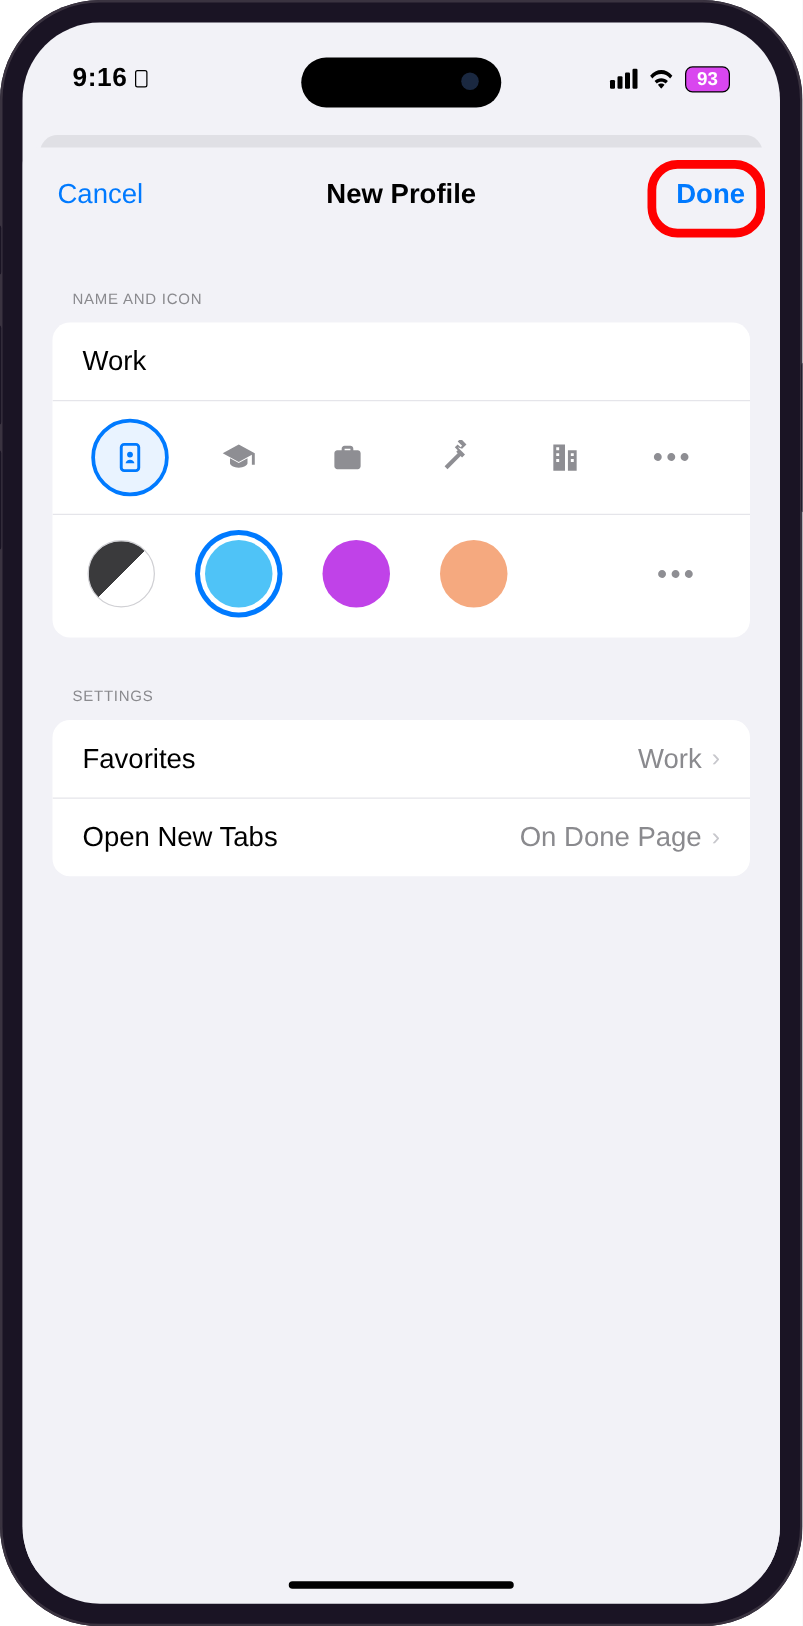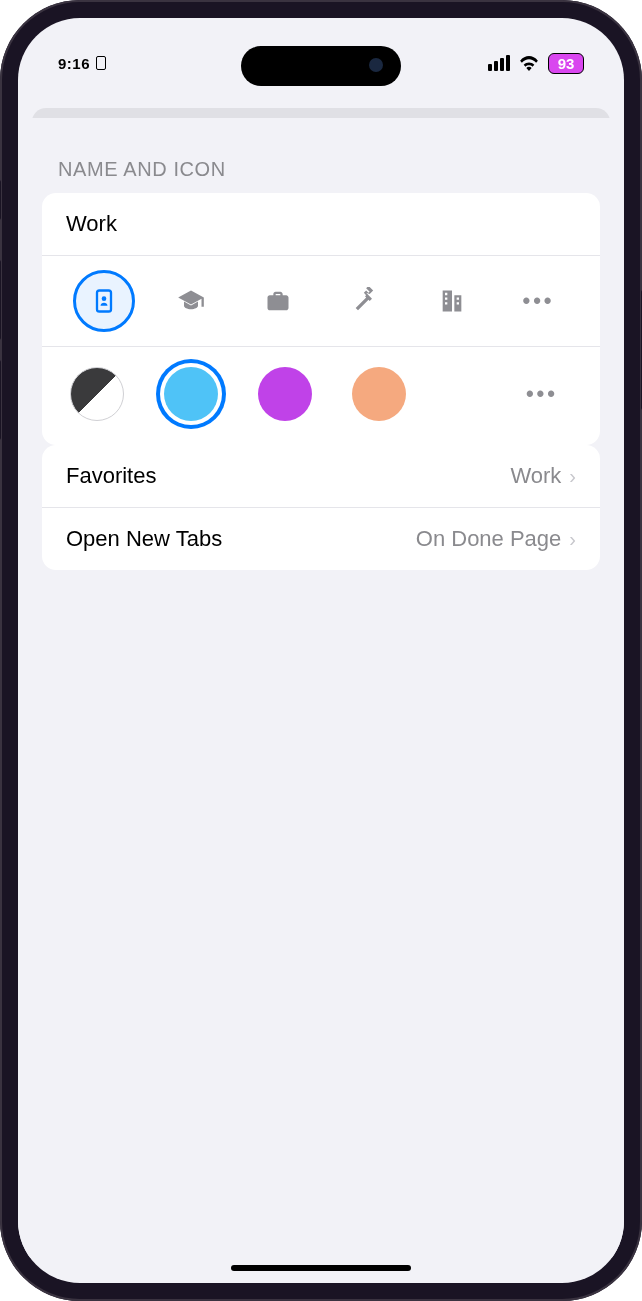--- a/index.html
+++ b/index.html
@@ -51,21 +51,21 @@
     }
     .status-bar {
       height: 70px;
       display: flex;
       justify-content: space-between;
       align-items: center;
       padding: 20px 40px 0;
       color: #000;
       font-weight: 600;
     }
-    .status-left { font-size: 15px; letter-spacing: 0.5px; display: flex; align-items: center; gap: 6px; }
+    .status-left { font-size: 21px; letter-spacing: 0.5px; display: flex; align-items: center; gap: 6px; }
     .status-right { display: flex; align-items: center; gap: 8px; font-size: 18px; }
     .signal-bars { display: flex; align-items: flex-end; gap: 2px; }
     .signal-bars span { width: 4px; background: #000; border-radius: 1px; }
     .signal-bars span:nth-child(1){height:7px}
     .signal-bars span:nth-child(2){height:10px}
     .signal-bars span:nth-child(3){height:13px}
     .signal-bars span:nth-child(4){height:16px}
     .wifi-icon { width: 22px; height: 16px; }
     .battery-box {
       display: flex;
@@ -107,21 +107,21 @@
       border: 7px solid #ff0000;
       border-radius: 24px;
       width: 94px;
       height: 62px;
       top: 10px;
       right: 12px;
       pointer-events: none;
     }
     .section-header {
       color: #8a8a8e;
-      font-size: 20px;
+      font-size: 12px;
       font-weight: 400;
       letter-spacing: 0.6px;
       padding: 40px 40px 12px;
     }
     .card {
       background: #fff;
       margin: 0 24px;
       border-radius: 14px;
       overflow: hidden;
     }
@@ -233,20 +233,26 @@
           <path fill="#000" d="M12 18l-3-3.5c1.7-1.7 4.3-1.7 6 0L12 18zm-6-7c3.3-3.3 8.7-3.3 12 0l-2 2.3c-2.2-2.2-5.8-2.2-8 0L6 11zm-4-4.6C7.5-0.5 16.5-0.5 22 6.4l-2 2.3C15.6 3.4 8.4 3.4 4 8.7L2 6.4z"></path>
         </svg>
         <div class="battery-box">
           <span>93</span>
         </div>
       </div>
     </div>
 
     <div class="sheet-bg-strip"></div>
     <div class="sheet">
+      <div class="nav-bar">
+        <span class="nav-left">Cancel</span>
+        <span class="nav-title">New Profile</span>
+        <span class="nav-right">Done</span>
+        <div class="highlight-ring"></div>
+      </div>
 
       <div class="section-header">NAME AND ICON</div>
       <div class="card">
         <div class="name-row">Work</div>
 
         <div class="icon-row">
           <div class="icon-option selected">
             <svg viewBox="0 0 24 24">
                 <rect x="6" y="3" width="12" height="18" rx="2" fill="none" stroke="currentColor" stroke-width="2"></rect>
                 <circle cx="12" cy="10" r="2" fill="currentColor"></circle>
@@ -278,20 +284,21 @@
 
         <div class="color-row">
           <div class="color-swatch bw"></div>
           <div class="color-swatch selected-ring" style="background:#4fc3f7"></div>
           <div class="color-swatch" style="background:#c042e8"></div>
           <div class="color-swatch" style="background:#f5a97f"></div>
           <div class="icon-more" style="margin-left:auto;margin-right:14px">•••</div>
         </div>
       </div>
 
+      <div class="section-header">SETTINGS</div>
       <div class="card">
         <div class="settings-row">
           <span class="settings-label">Favorites</span>
           <span class="settings-value">
             <span>Work</span>
             <span class="chevron">›</span>
           </span>
         </div>
         <div class="settings-row">
           <span class="settings-label">Open New Tabs</span>

